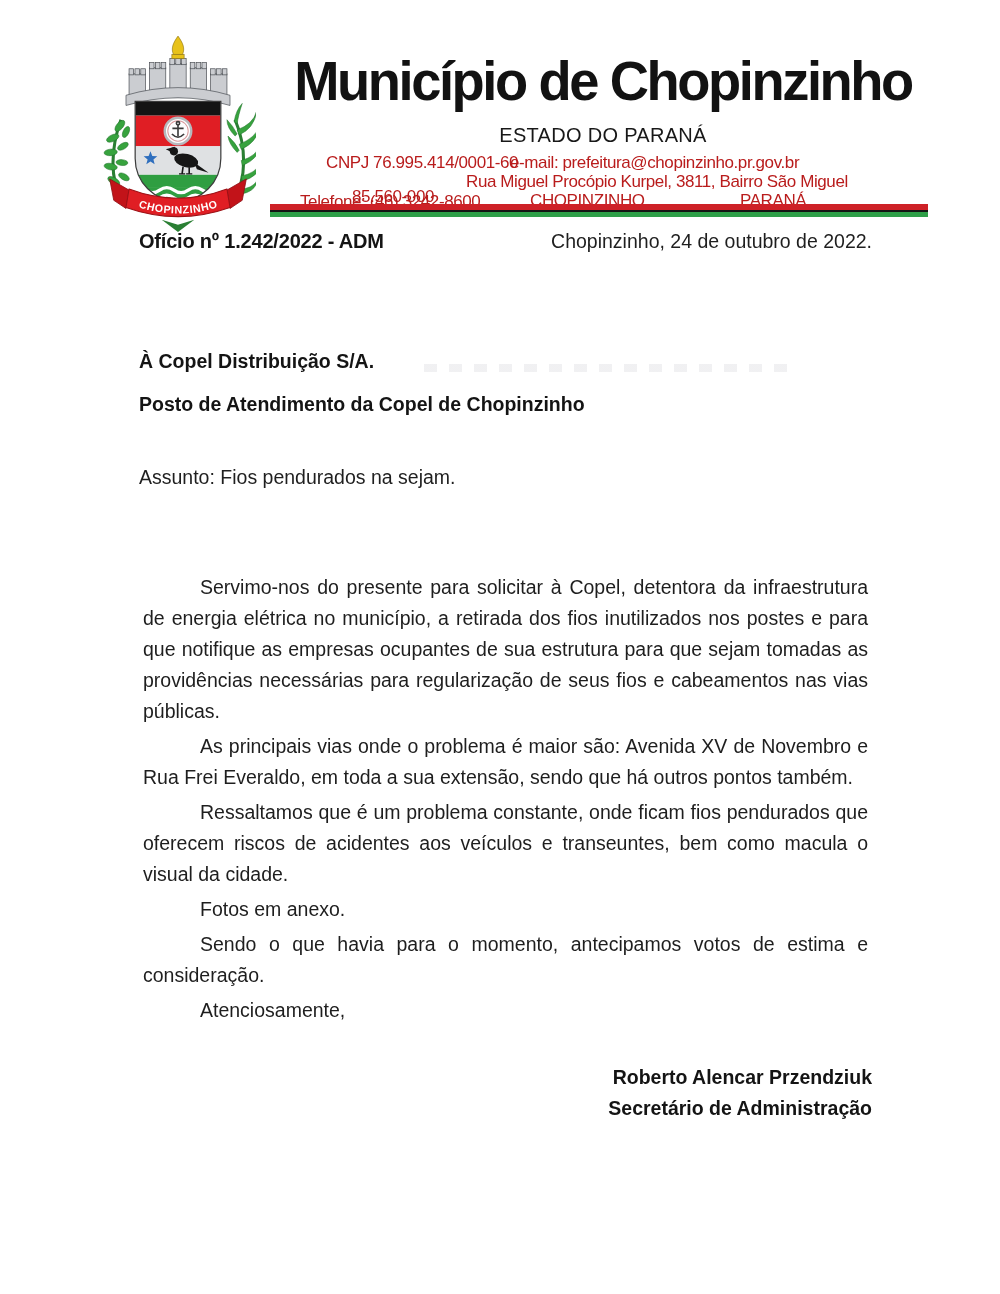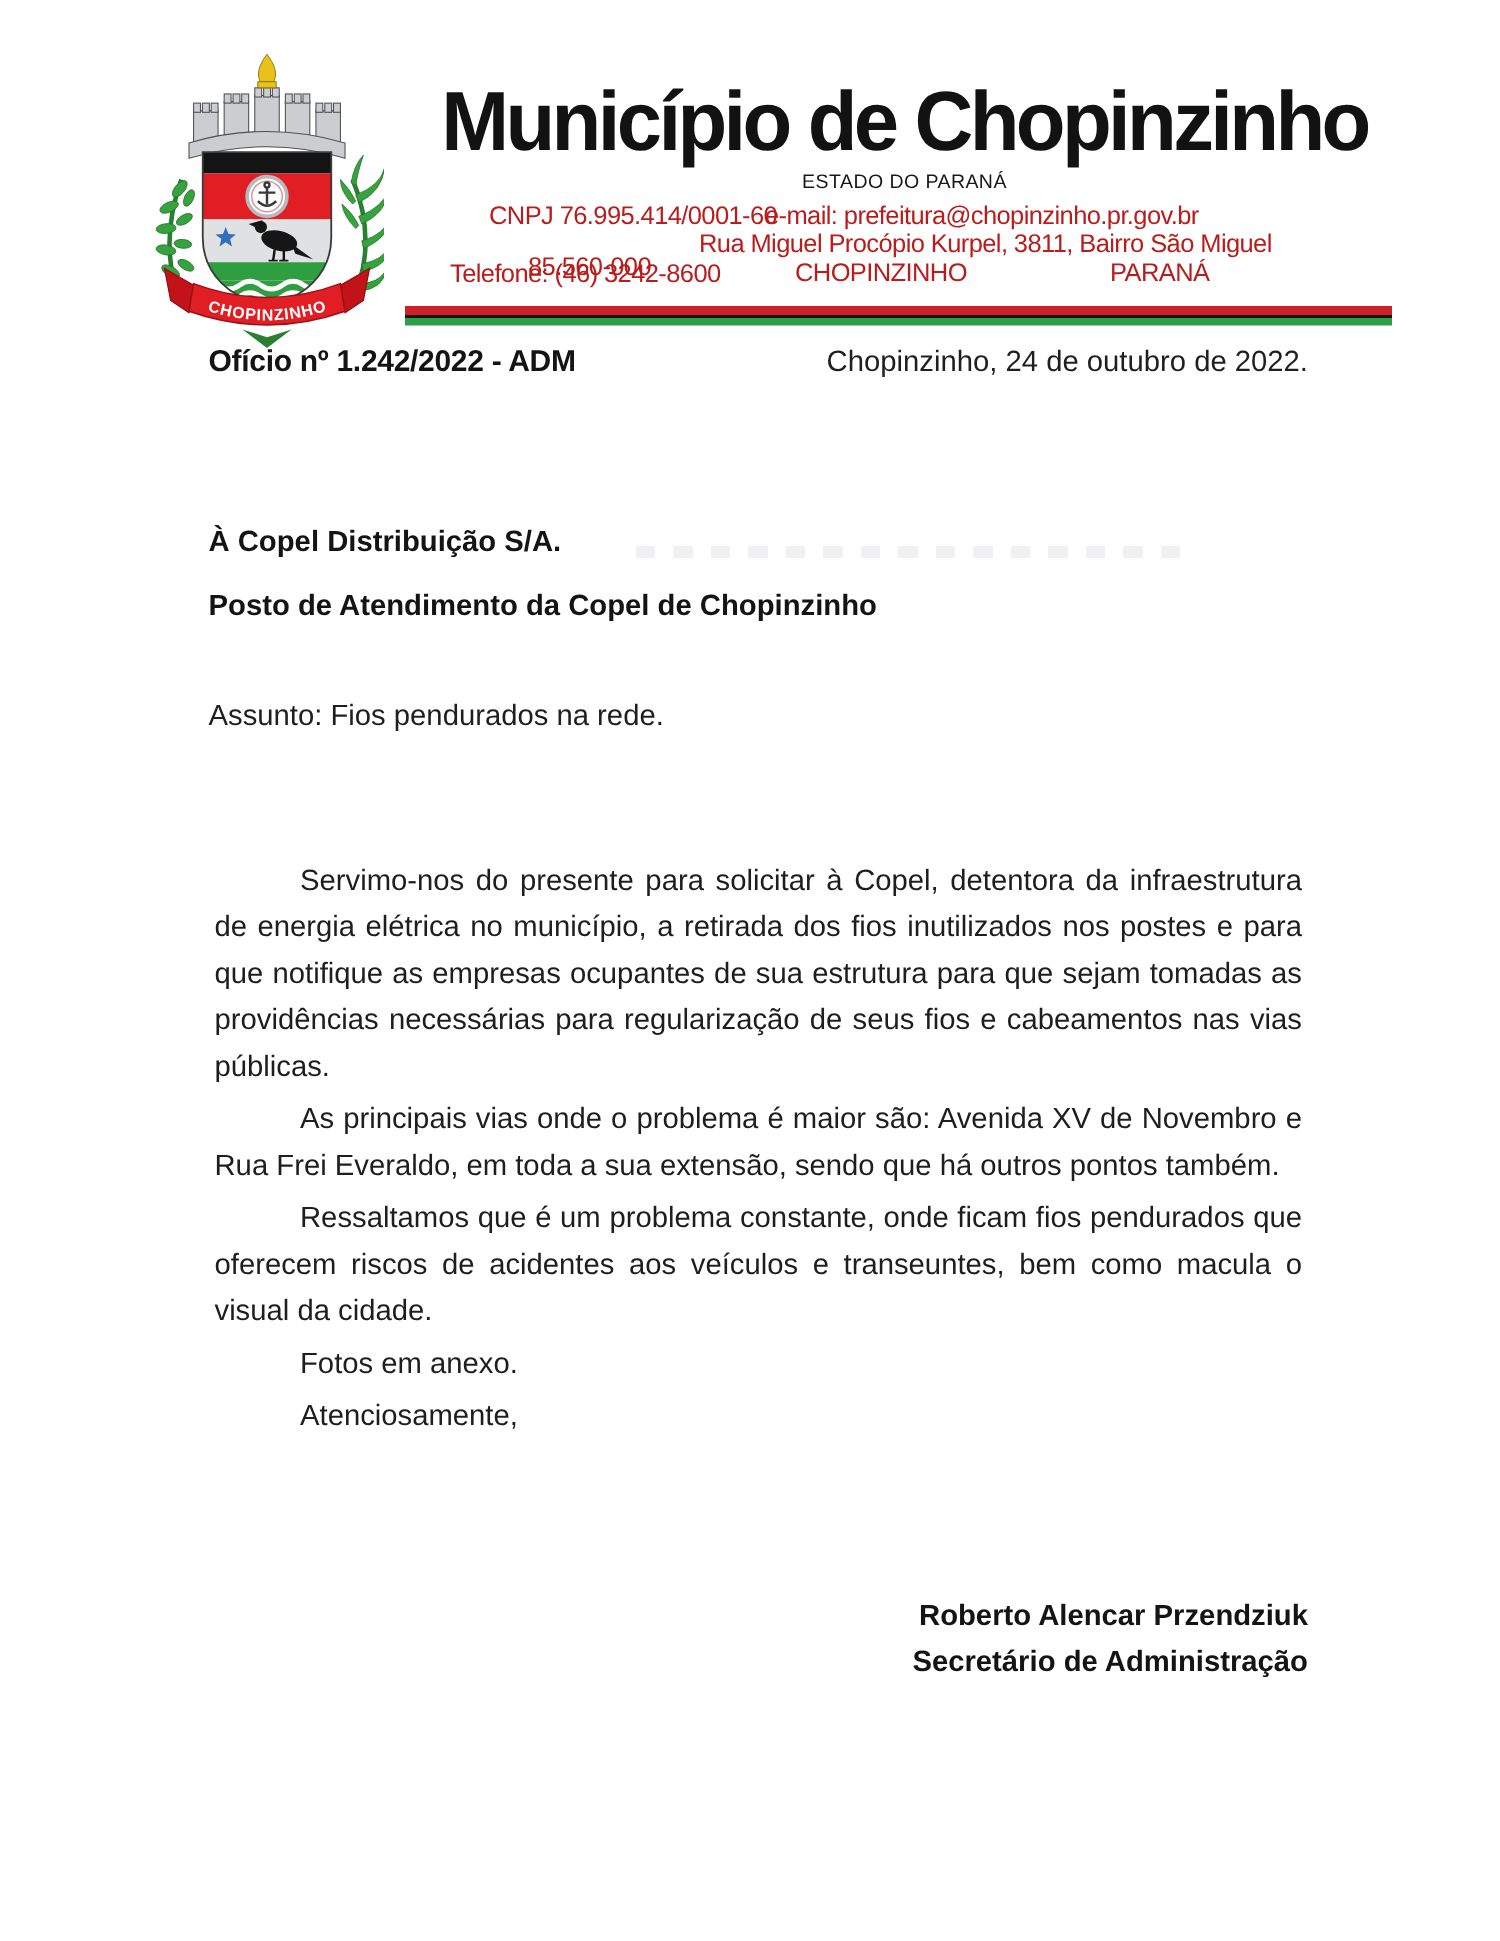--- a/index.html
+++ b/index.html
@@ -7,21 +7,21 @@
     position:relative;width:1000px;height:1294px;background:#fff;
     font-family:"Liberation Sans", sans-serif;color:#1f1f1f;overflow:hidden;
   }
   
   .crest{position:absolute;left:100px;top:30px;width:156px;height:206px;}
   .header-text{position:absolute;left:272px;top:52px;width:662px;text-align:center;}
   .muni-title{
     font-size:56px;font-weight:bold;letter-spacing:-2.5px;line-height:58px;color:#121212;
     transform:scaleX(.97);transform-origin:center;white-space:nowrap;
   }
-  .estado{font-size:13px;color:#181818;margin-top:3px;letter-spacing:.3px;}
+  .estado{font-size:20px;color:#181818;margin-top:14px;letter-spacing:.3px;}
   .info{position:relative;height:60px;margin-top:6px;font-size:17px;letter-spacing:-.4px;color:#b91c1c;}
   .info span{position:absolute;white-space:nowrap;line-height:19px;}
   .i-cnpj  {left:54px; top:0;}
   .i-email {left:238px;top:0;}
   .i-phone {left:28px; top:19px;margin-top:20px;}
   .i-street{left:194px;top:19px;}
   .i-zip   {left:80px; top:34px;}
   .i-city  {left:258px;top:38px;}
   .i-state {left:468px;top:38px;}
   .bar{position:absolute;left:270px;top:204px;width:658px;}
@@ -193,27 +193,28 @@
   </div>
 
   <div class="ref-row">
     <span class="ref">Ofício nº 1.242/2022 - ADM</span>
     <span class="dateline">Chopinzinho, 24 de outubro de 2022.</span>
   </div>
 
   <div class="recipient r1">À Copel Distribuição S/A.</div>
   <div class="artifact"></div>
   <div class="recipient r2">Posto de Atendimento da Copel de Chopinzinho</div>
-  <div class="subject">Assunto: Fios pendurados na rede.</div>
+  <div class="subject">Assunto: Fios pendurados na sejam.</div>
 
   <div class="body-block">
     <p>Servimo-nos do presente para solicitar à Copel, detentora da infraestrutura de energia elétrica no município, a retirada dos fios inutilizados nos postes e para que notifique as empresas ocupantes de sua estrutura para que sejam tomadas as providências necessárias para regularização de seus fios e cabeamentos nas vias públicas.</p>
     <p>As principais vias onde o problema é maior são: Avenida XV de Novembro e Rua Frei Everaldo, em toda a sua extensão, sendo que há outros pontos também.</p>
     <p>Ressaltamos que é um problema constante, onde ficam fios pendurados que oferecem riscos de acidentes aos veículos e transeuntes, bem como macula o visual da cidade.</p>
     <p>Fotos em anexo.</p>
+    <p>Sendo o que havia para o momento, antecipamos votos de estima e consideração.</p>
     <p class="closing">Atenciosamente,</p>
   </div>
 
   <div class="signature">
     <div>Roberto Alencar Przendziuk</div>
     <div>Secretário de Administração</div>
   </div>
 
 </div>
 

